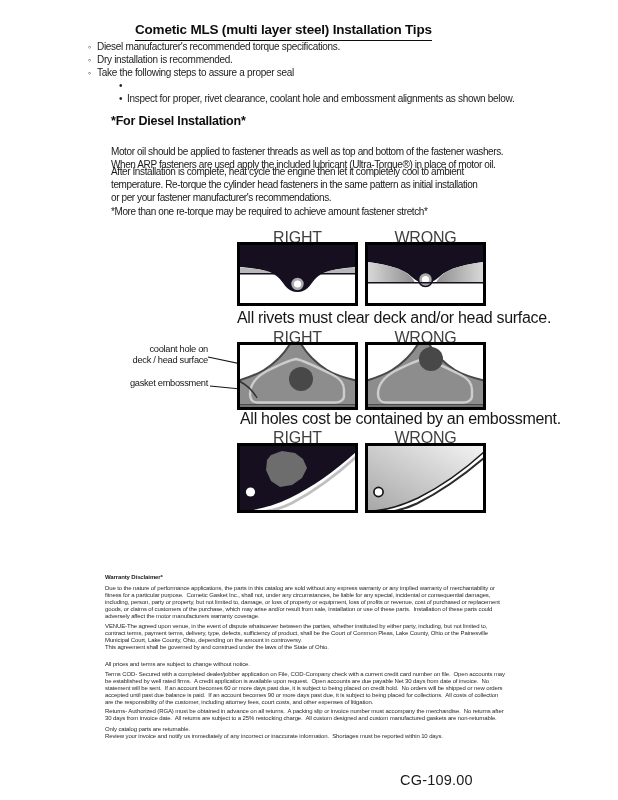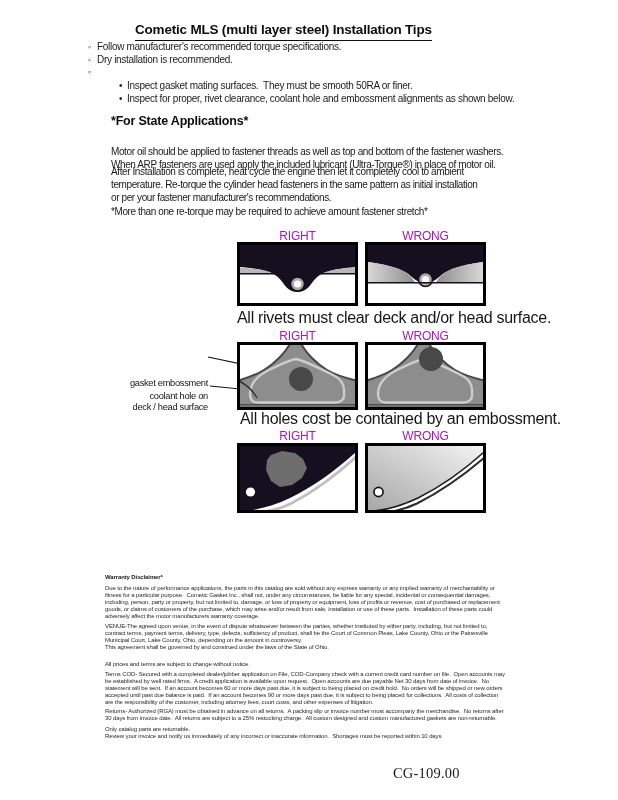--- a/index.html
+++ b/index.html
@@ -11,68 +11,68 @@
   .b-row{display:flex;align-items:baseline;height:13px;}
   .b-marker{width:9px;font-size:9px;color:#222;}
   .b-text{white-space:pre;}
   .sub{margin-left:31px;}
   .sub .b-marker{width:8px;font-size:10px;}
   .diesel-h{position:absolute;left:111px;top:114px;margin:0;font-size:12.5px;font-weight:bold;
             letter-spacing:-0.2px;color:#0d0d0d;}
   .body-p{position:absolute;left:111px;margin:0;font-size:10px;letter-spacing:-0.4px;
           line-height:13px;white-space:pre;color:#1a1a1a;}
   .p1{top:145px;} .p2{top:165px;} .p3{top:205px;}
-  .dg-h{position:absolute;width:121px;text-align:center;font-size:12px;letter-spacing:-0.2px;color:#a21caf;}
+  .dg-h{position:absolute;width:121px;text-align:center;font-size:16px;letter-spacing:-0.2px;color:#404040;}
   .h-r1{top:229px;} .h-r2{top:329px;} .h-r3{top:429px;}
   .c1{left:237px;} .c2{left:365px;}
   .dg-box{position:absolute;display:block;}
   .bx-r1{top:242px;} .bx-r2{top:342px;} .bx-r3{top:443px;}
   .dg-cap{position:absolute;margin:0;font-size:16px;letter-spacing:-0.3px;color:#161616;
           white-space:pre;line-height:11px;}
   .cap1{left:237px;top:312px;} .cap2{left:240px;top:413px;} .cap3{left:237px;top:514px;}
   .ann{position:absolute;width:92px;margin:0;text-align:right;font-size:9.3px;letter-spacing:-0.3px;
        line-height:10.5px;white-space:pre;color:#161616;}
-  .ann1{left:116px;top:344px;margin-top:47px;} .ann2{left:116px;top:378px;}
+  .ann1{left:116px;top:344px;} .ann2{left:116px;top:378px;}
   .leaders{position:absolute;left:110px;top:330px;}
   .legal{position:absolute;left:105px;margin:0;font-size:6px;letter-spacing:-0.12px;line-height:7.1px;
          color:#2a2a2a;white-space:pre;}
   .legal-h{top:574px;font-weight:bold;color:#1a1a1a;}
   .lg1{top:585px;} .lg2{top:623px;} .lg3{top:661px;} .lg4{top:671px;} .lg5{top:708px;} .lg6{top:726px;}
-  .pageno{position:absolute;left:385px;top:757px;margin:8px;font-size:14.5px;letter-spacing:0.2px;color:#1a1a1a;font-family:Liberation Serif, serif;}
+  .pageno{position:absolute;left:385px;top:757px;margin:15px;font-size:14.5px;letter-spacing:0.2px;color:#1a1a1a;}
 </style>
 </head>
 <body>
 
 <div class="page">
 
   <h1 class="title">Cometic MLS (multi layer steel) Installation Tips</h1>
 
   <div class="tips">
     <div class="b-row">
       <span class="b-marker">◦</span>
-      <span class="b-text">Follow manufacturer's recommended torque specifications.</span>
+      <span class="b-text">Diesel manufacturer's recommended torque specifications.</span>
     </div>
     <div class="b-row">
       <span class="b-marker">◦</span>
       <span class="b-text">Dry installation is recommended.</span>
     </div>
     <div class="b-row">
       <span class="b-marker">◦</span>
+      <span class="b-text">Take the following steps to assure a proper seal</span>
     </div>
     <div class="b-row sub">
       <span class="b-marker">•</span>
-      <span class="b-text">Inspect gasket mating surfaces.  They must be smooth 50RA or finer.</span>
     </div>
     <div class="b-row sub">
       <span class="b-marker">•</span>
       <span class="b-text">Inspect for proper, rivet clearance, coolant hole and embossment alignments as shown below.</span>
     </div>
   </div>
 
-  <h2 class="diesel-h">*For State Applications*</h2>
+  <h2 class="diesel-h">*For Diesel Installation*</h2>
   <p class="body-p p1">Motor oil should be applied to fastener threads as well as top and bottom of the fastener washers.
 When ARP fasteners are used apply the included lubricant (Ultra-Torque®) in place of motor oil.</p>
   <p class="body-p p2">After Installation is complete, heat cycle the engine then let it completely cool to ambient
 temperature. Re-torque the cylinder head fasteners in the same pattern as initial installation
 or per your fastener manufacturer's recommendations.</p>
   <p class="body-p p3">*More than one re-torque may be required to achieve amount fastener stretch*</p>
 
   <div class="dg-h h-r1 c1">RIGHT</div>
   <div class="dg-h h-r1 c2">WRONG</div>
 

